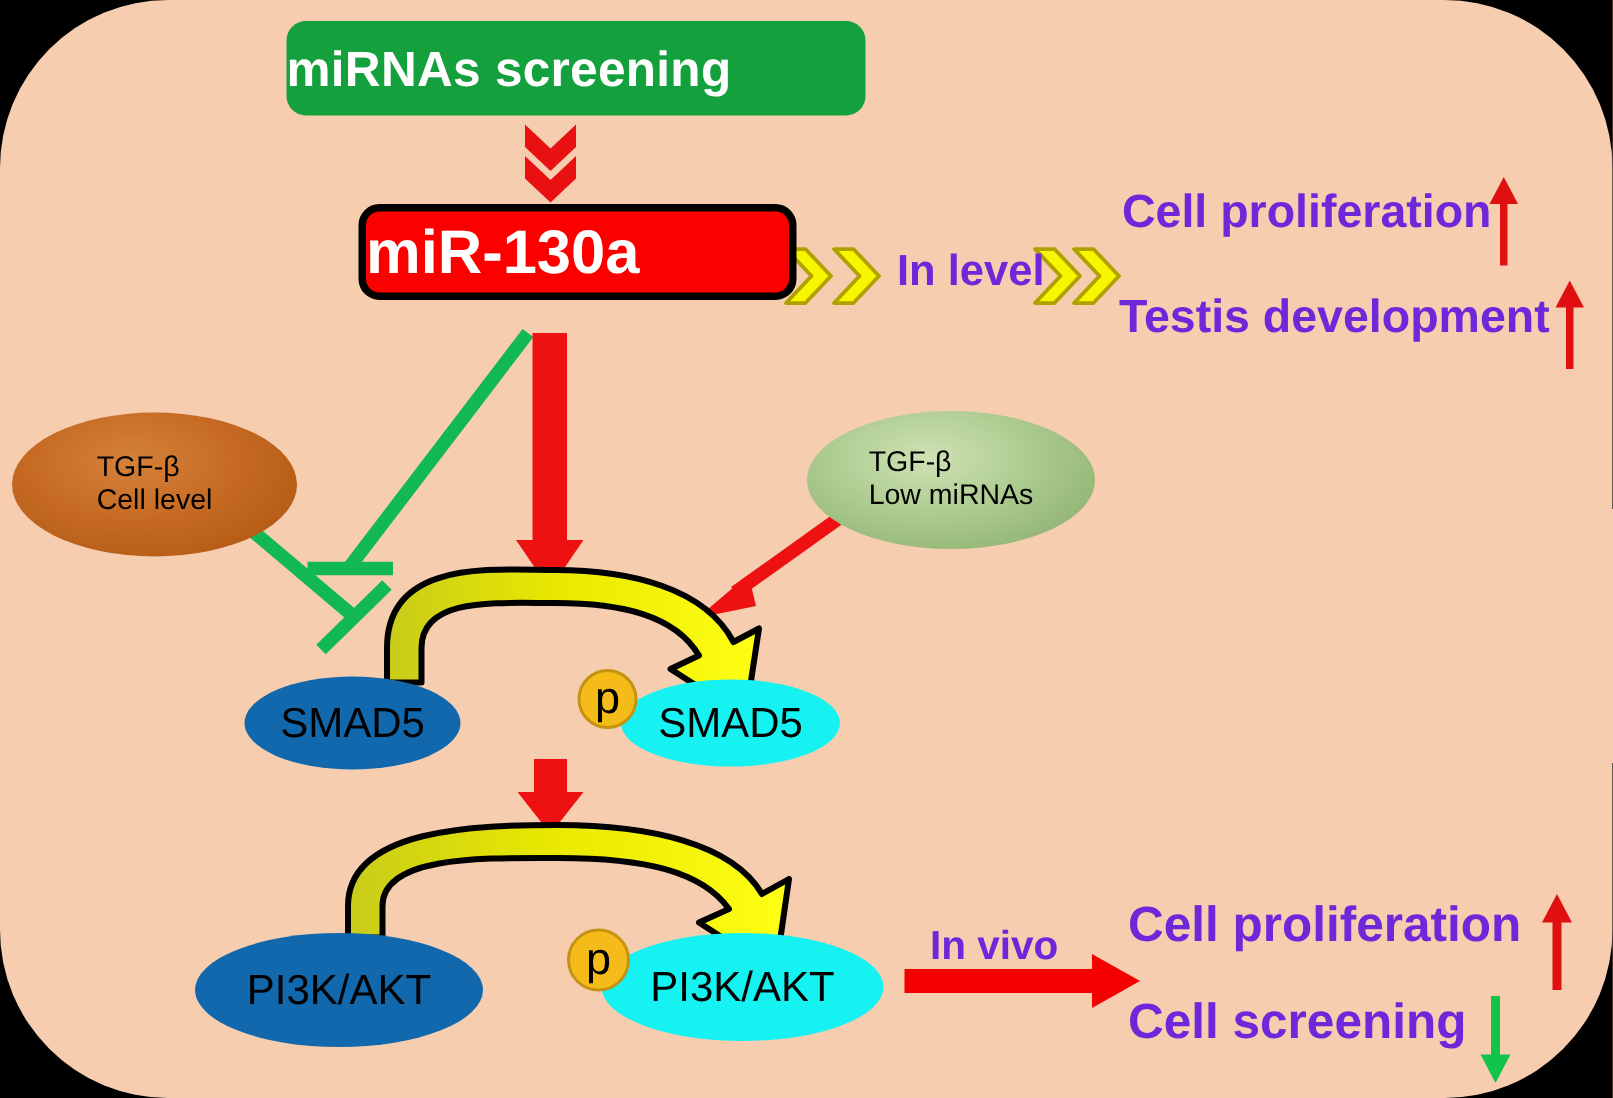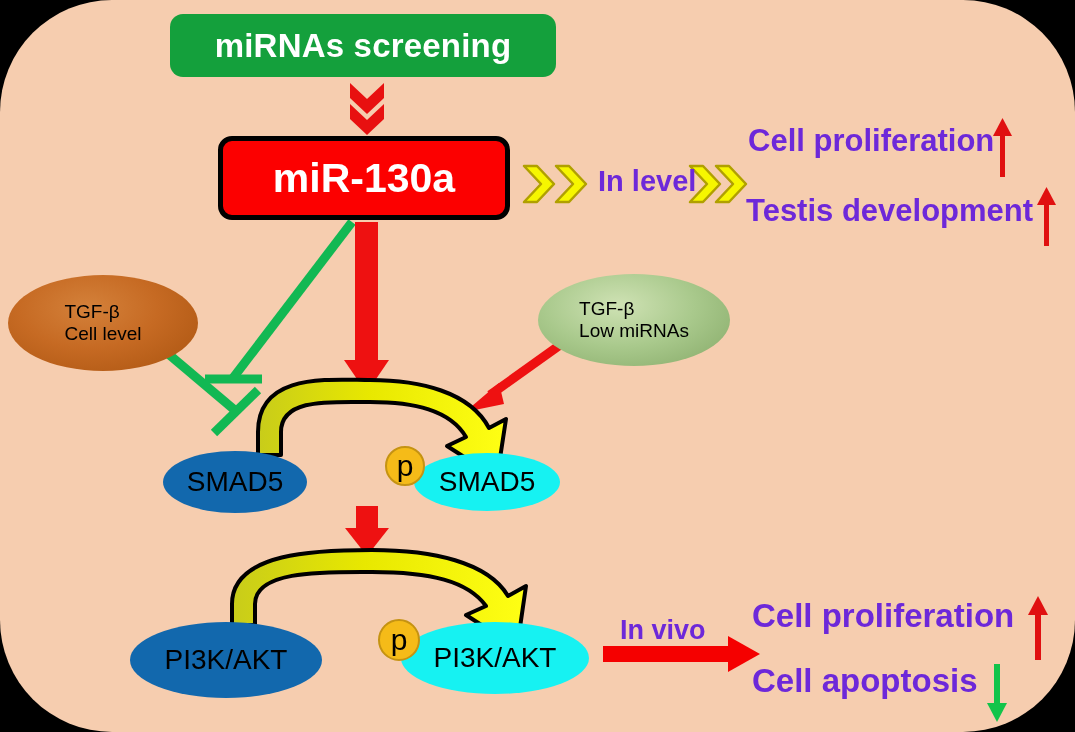--- a/index.html
+++ b/index.html
@@ -14,32 +14,32 @@
     width:1075px; height:732px;
     background:#f6cdaf;
     border-radius:112px;
     overflow:hidden;
   }
   #svglayer {
     position:absolute; inset:0;
     width:1075px; height:732px;
     pointer-events:none;
   }
-  .node { position:absolute; display:flex; align-items:center; justify-content:center; }
+  .node { position:absolute; display:flex; align-items:center; justify-content:flex-start;margin-left:21px; }
 
   
   #mirna-screening {
     left:170px; top:14px; width:386px; height:63px;
     background:#14a03c; border-radius:13px;
     color:#ffffff; font-size:33px; font-weight:bold;
     letter-spacing:0.2px;
   }
   
   #mir130a {
-    left:218px; top:136px; width:292px; height:84px;
+    left:218px; top:136px; width:292px; height:64px;
     background:#fc0000; border:5px solid #000000; border-radius:14px;
     color:#ffffff; font-size:41px; font-weight:bold;
   }
 
   
   .ellipse { border-radius:50%; position:absolute;
              display:flex; align-items:center; justify-content:center;
              color:#000000; }
   #tgfb-high {
     left:8px; top:275px; width:190px; height:96px;
@@ -222,15 +222,15 @@
   </div>
   <div class="pbadge" id="p-pi3k">
     <span>p</span>
   </div>
 
   <div class="label" id="in-vivo-label">In level</div>
   <div class="label" id="in-vitro-label">In vivo</div>
   <div class="label" id="cell-prolif-top">Cell proliferation</div>
   <div class="label" id="testis-dev">Testis development</div>
   <div class="label" id="cell-prolif-bottom">Cell proliferation</div>
-  <div class="label" id="cell-apoptosis">Cell apoptosis</div>
+  <div class="label" id="cell-apoptosis">Cell screening</div>
 
 </div>
 
 </body></html>

